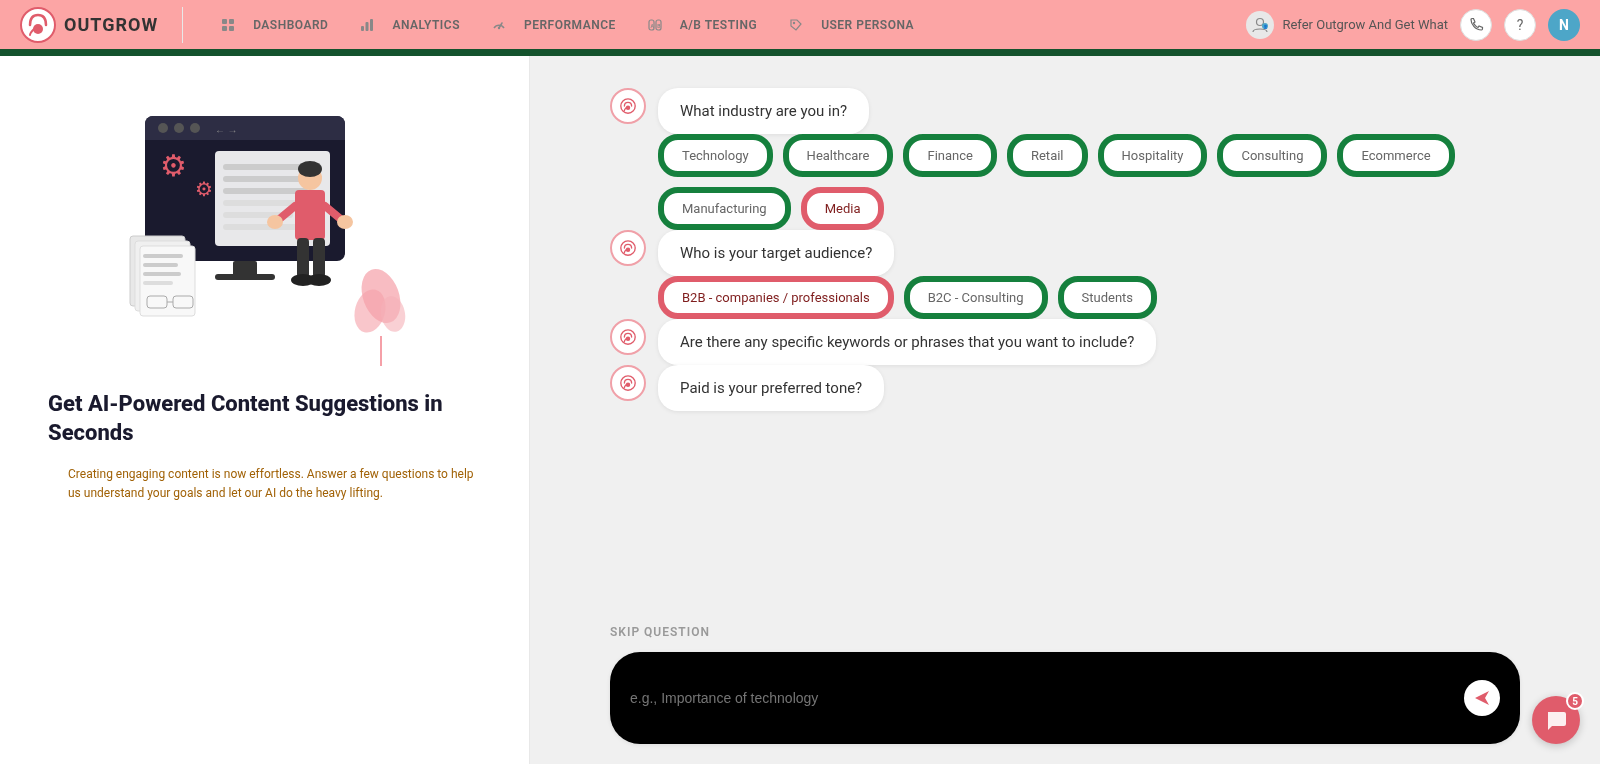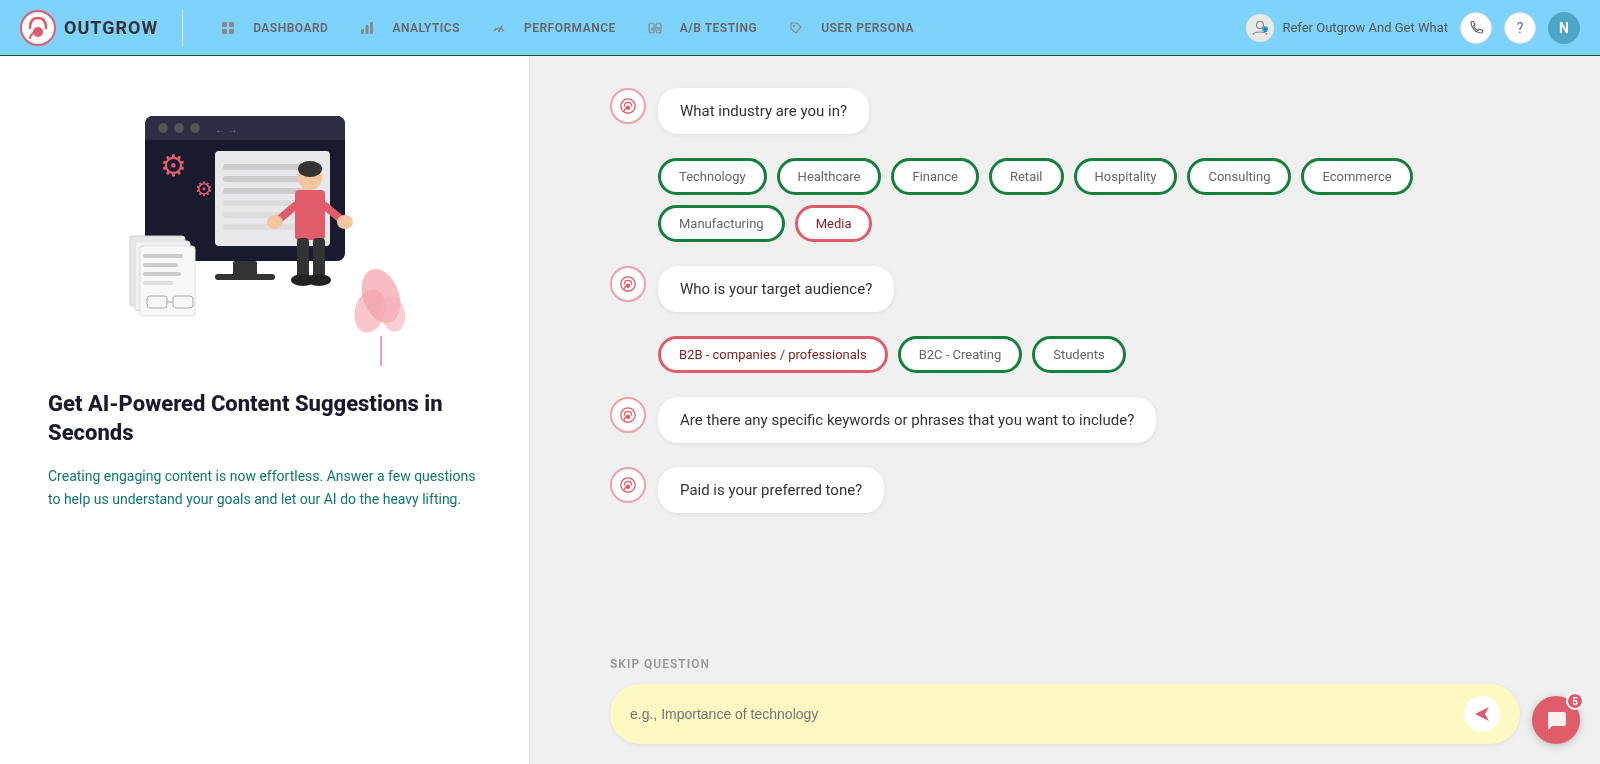--- a/index.html
+++ b/index.html
@@ -1,21 +1,21 @@
 <!DOCTYPE html>
 <html><head>
   <meta charset="utf-8">
   <style>
     * { box-sizing: border-box; margin: 0; padding: 0; }
     body { font-family: -apple-system, BlinkMacSystemFont, 'Segoe UI', Roboto, sans-serif; background: #f5f5f5; height: 764px; overflow: hidden; }
 
     
     .navbar {
       display: flex; align-items: center; height: 56px;
-      background: #7dd3fc; border-bottom: 1px solid #14532d;
+      background: #fca5a5; border-bottom: 7px solid #14532d;
       padding: 0 20px; gap: 0; position: relative; z-index: 10;
     }
     .logo-area {
       display: flex; align-items: center; gap: 8px;
       margin-right: 24px; padding-right: 24px;
       border-right: 1px solid #e8e8e8;
     }
     .logo-icon {
       width: 36px; height: 36px;
     }
@@ -72,33 +72,33 @@
     }
 
     
     .illus-svg { width: 300px; height: 270px; }
 
     .left-heading {
       font-size: 22px; font-weight: 800; color: #1a1a2e;
       line-height: 1.3; margin-bottom: 18px;
     }
     .left-desc {
-      font-size: 14px; color: #0f766e; line-height: 1.6;
+      font-size: 12px; color: #a16207; line-height: 1.6; margin-left: 20px;
     }
 
     
     .right-panel {
       flex: 1; background: #f0f0f0;
       display: flex; flex-direction: column;
       position: relative; overflow: hidden;
     }
     .chat-area {
       flex: 1; overflow-y: auto;
       padding: 32px 80px 20px;
-      display: flex; flex-direction: column; gap: 24px;
+      display: flex; flex-direction: column; 
     }
 
     
     .chat-row {
       display: flex; align-items: flex-start; gap: 12px;
     }
     .chat-icon {
       width: 36px; height: 36px; flex-shrink: 0;
       background: #fff; border-radius: 50%;
       display: flex; align-items: center; justify-content: center;
@@ -110,21 +110,21 @@
       padding: 14px 22px; font-size: 15px; color: #333;
       box-shadow: 0 1px 4px rgba(0,0,0,0.08);
       max-width: 600px;
     }
     .options-row {
       display: flex; flex-wrap: wrap; gap: 10px;
       margin-left: 48px;
     }
     .option-chip {
       padding: 8px 18px; border-radius: 20px;
-      border: 3px solid #15803d; background: #fff;
+      border: 6px solid #15803d; background: #fff;
       font-size: 13px; color: #666; cursor: pointer;
       transition: all 0.2s;
     }
     .option-chip.selected {
       border-color: #e05c6b; color: #7f1d1d;
       background: #fff;
     }
 
     
     .bottom-area {
@@ -132,22 +132,22 @@
     }
     .skip-row {
       text-align: left; margin-bottom: 12px;
     }
     .skip-btn {
       font-size: 12px; color: #999; letter-spacing: 1px;
       cursor: pointer; text-transform: uppercase; font-weight: 600;
     }
     .input-row {
       display: flex; align-items: center;
-      background: #fef9c3; border-radius: 30px;
-      padding: 12px 20px; gap: 12px;
+      background: #000000; border-radius: 30px;
+      padding: 28px 20px; gap: 12px;
       box-shadow: 0 1px 4px rgba(0,0,0,0.08);
     }
     .chat-input {
       flex: 1; border: none; outline: none;
       font-size: 14px; color: #666; background: transparent;
     }
     .send-btn {
       width: 36px; height: 36px; border-radius: 50%;
       background: #fff; border: none; cursor: pointer;
       display: flex; align-items: center; justify-content: center;
@@ -364,21 +364,21 @@
             <path d="M8 12 Q6 14 6 15" stroke="#e05c6b" stroke-width="1.5" fill="none" stroke-linecap="round"></path>
           </svg>
         </div>
         <div class="chat-bubble">
           <span>Who is your target audience?</span>
         </div>
       </div>
 
       <div class="options-row">
         <div class="option-chip selected">B2B - companies / professionals</div>
-        <div class="option-chip">B2C - Creating</div>
+        <div class="option-chip">B2C - Consulting</div>
         <div class="option-chip">Students</div>
       </div>
 
       <div class="chat-row">
         <div class="chat-icon">
           <svg viewBox="0 0 20 20" fill="none">
             <circle cx="10" cy="10" r="8" stroke="#e05c6b" stroke-width="1.5" fill="none"></circle>
             <path d="M6 10 Q6 6 10 6 Q14 6 14 10" stroke="#e05c6b" stroke-width="1.5" fill="none" stroke-linecap="round"></path>
             <circle cx="10" cy="12" r="2.5" fill="#e05c6b"></circle>
             <path d="M8 12 Q6 14 6 15" stroke="#e05c6b" stroke-width="1.5" fill="none" stroke-linecap="round"></path>

